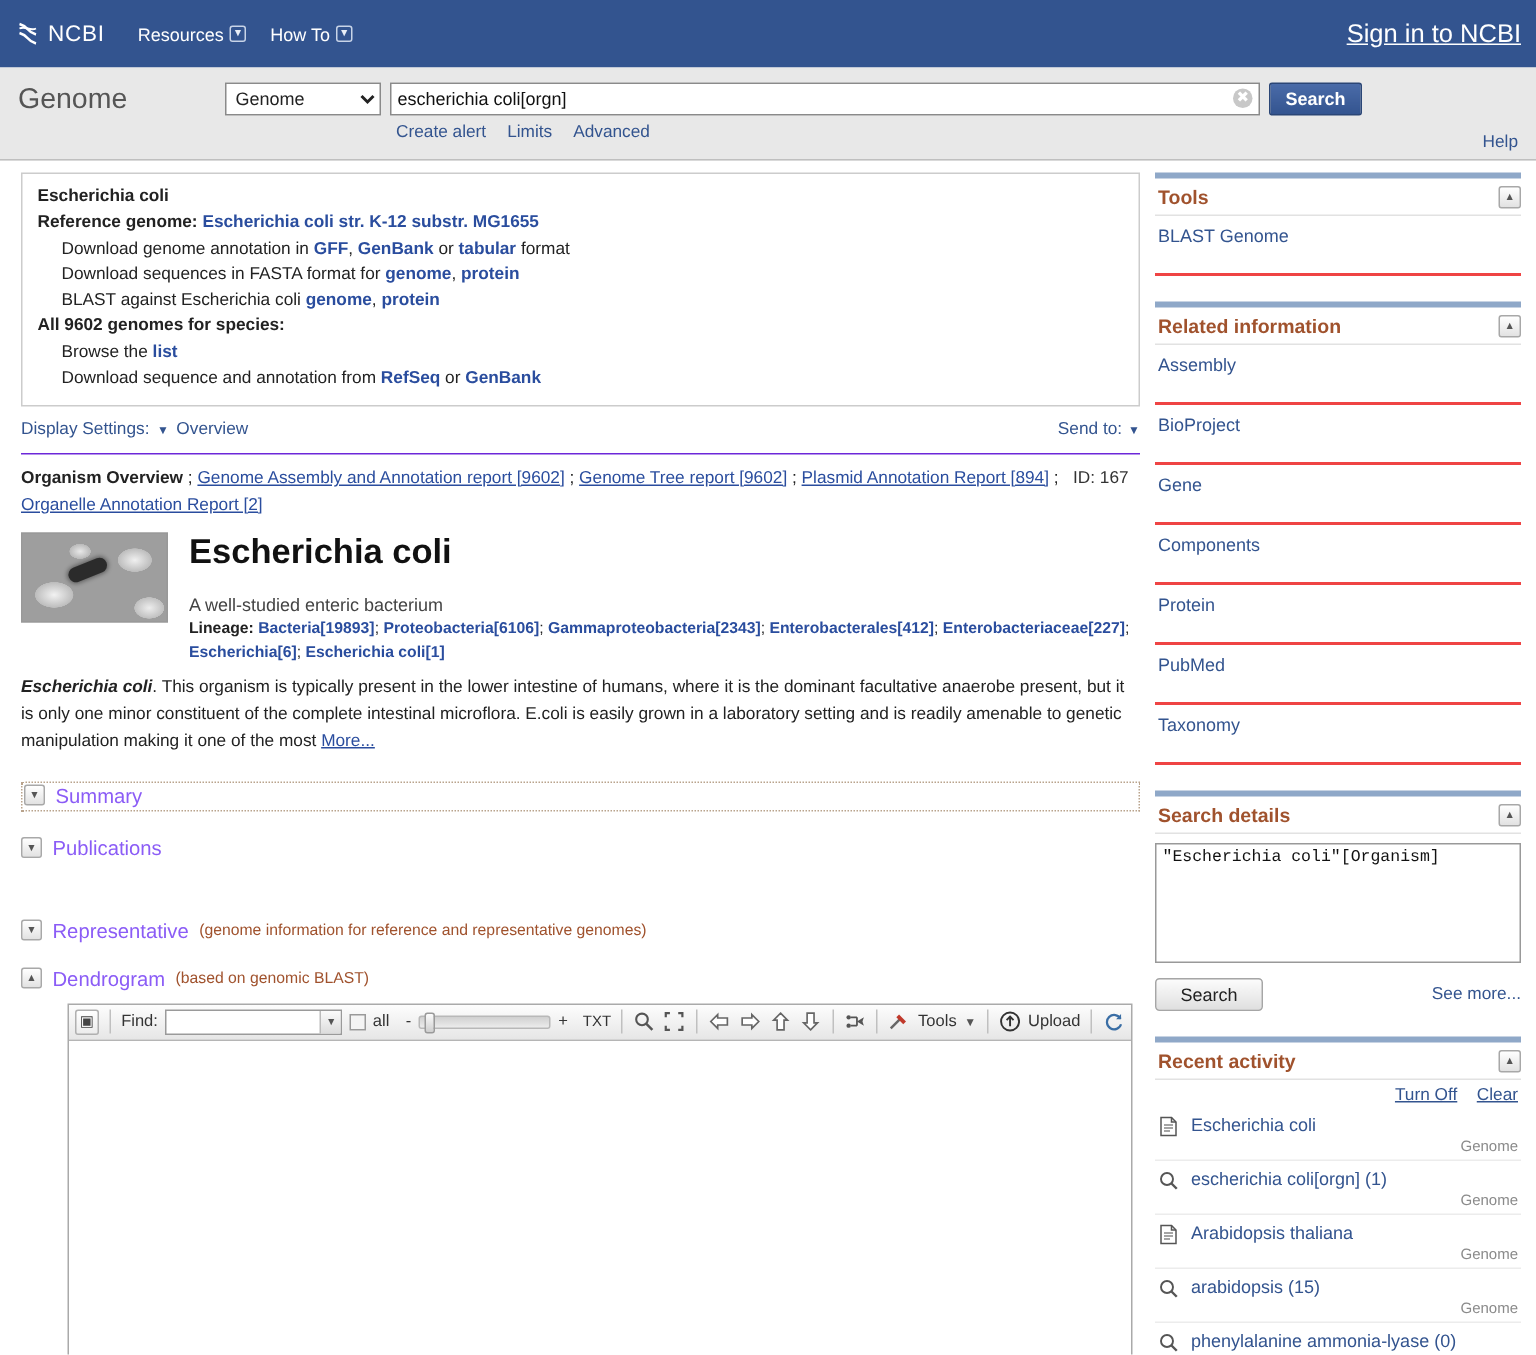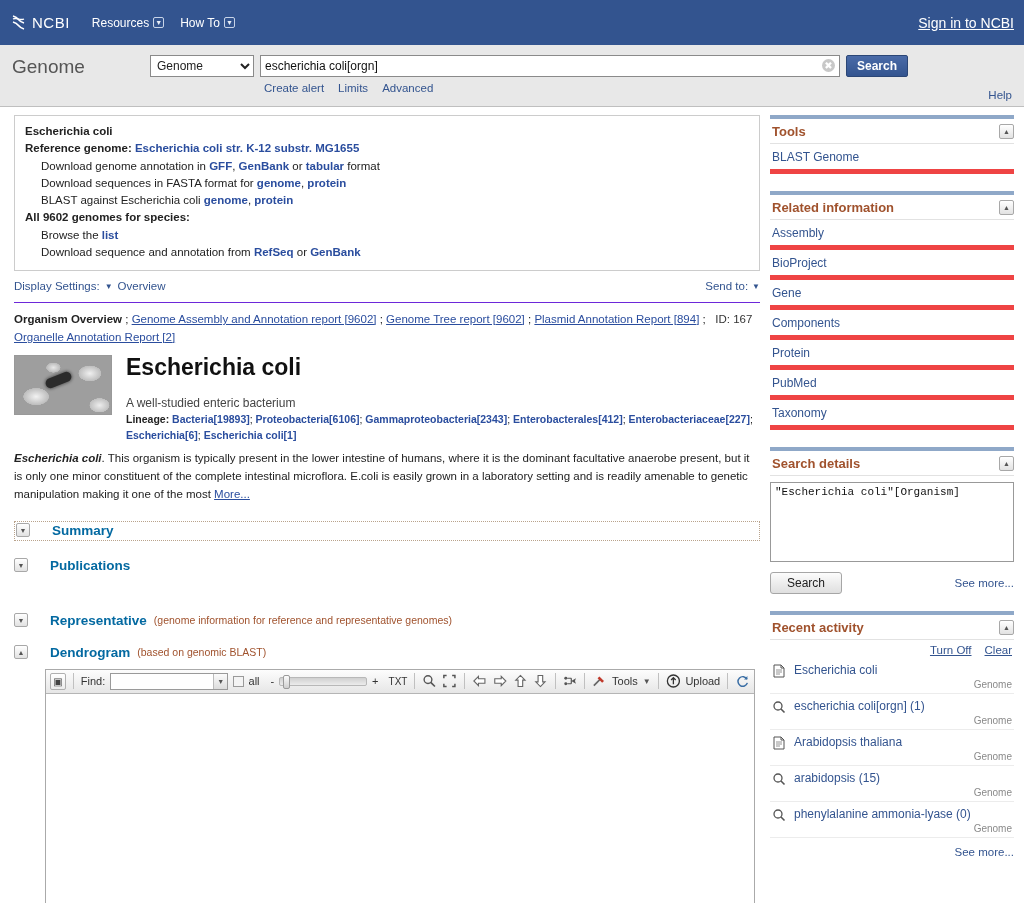--- a/index.html
+++ b/index.html
@@ -19,21 +19,21 @@
   }
   #ncbi-logo { display:flex; align-items:center; gap:5px; font-size:15px; letter-spacing:.5px; }
   #ncbi-logo svg { display:block; }
   .topmenu { display:flex; align-items:center; gap:16px; margin-left:22px;text-align:center; }
   .topmenu-item { display:flex; align-items:center; gap:4px; cursor:pointer; color:#fff; }
   .caret-box {
     width:11px; height:11px; border:1px solid #c8d4e8; border-radius:2px;
     display:inline-flex; align-items:center; justify-content:center;
     font-size:7px; line-height:1; color:#e8eef7;
   }
-  #signin { margin-left:auto; color:#fff; text-decoration:underline; cursor:pointer; font-size:14px; }
+  #signin { margin-left:auto; color:#fff; text-decoration:underline; cursor:pointer; font-size:17px; }
 
   
   #search-header {
     background:#e8e8e8; border-bottom:1px solid #bfbfbf;
     padding:10px 10px 4px 10px; position:relative; height:62px;
   }
   #db-title {
     position:absolute; left:12px; top:11px;
     font-size:19px; color:#555; font-weight:400;
   }
@@ -132,21 +132,21 @@
   .sect.dotted .sect-hd {
     border:1px dotted #b9a38c; padding:1px 3px 2px 1px;
   }
   .toggle {
     width:14px; height:14px; flex:0 0 14px;
     border:1px solid #a8a8a8; border-radius:2px;
     background:linear-gradient(#ffffff,#e2e2e2);
     display:inline-flex; align-items:center; justify-content:center;
     font-size:7px; color:#555; line-height:1;
   }
-  .sect-title { color:#0369a1; font-weight:bold; font-size:13.5px;margin-left:15px; }
+  .sect-title { color:#8b5cf6; font-weight:normal; font-size:13.5px; }
   .sect-note { color:#a0522d; font-size:10.5px; }
 
   
   #dendro-wrap {
     margin-top:9px; margin-left:31px; width:710px; height:900px;
     border:1px solid #aaa; background:#fff;
   }
   #dtoolbar {
     height:24px; display:flex; align-items:center; gap:5px;
     padding:0 4px; font-size:11px;
@@ -196,21 +196,21 @@
   }
   .panel-title { color:#a0522d; font-weight:bold; font-size:13px; }
   .panel-toggle {
     margin-left:auto; width:15px; height:15px;
     border:1px solid #a8a8a8; border-radius:2px;
     background:linear-gradient(#ffffff,#e2e2e2);
     display:inline-flex; align-items:center; justify-content:center;
     font-size:7px; color:#555; cursor:pointer;
   }
   .panel-row {
-    padding:6px 2px 5px 2px; border-bottom:5px solid #ef4444;
+    padding:6px 2px 18px 2px; border-bottom:2px solid #ef4444;
     font-size:12px; color:#33548f; cursor:pointer;
   }
   #search-details-box {
     margin-top:6px; width:100%; height:80px; border:1px solid #999; background:#fff;
     font-family:"Liberation Mono", monospace; font-size:11px; padding:3px 4px;
     color:#111; resize:none; overflow:hidden; position:relative;
   }
   #sd-actions { display:flex; align-items:center; margin-top:10px; }
   #sd-search-btn {
     padding:3px 16px; font-size:12px; border:1px solid #a6a6a6; border-radius:3px;

